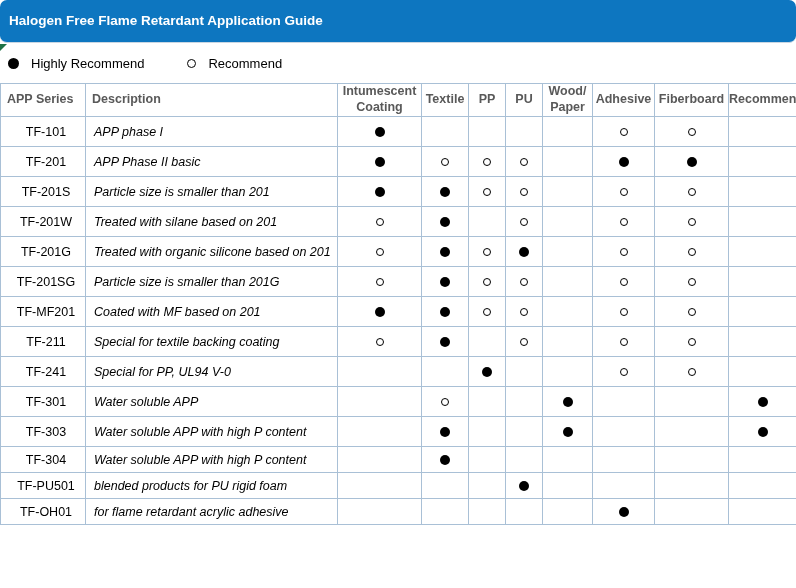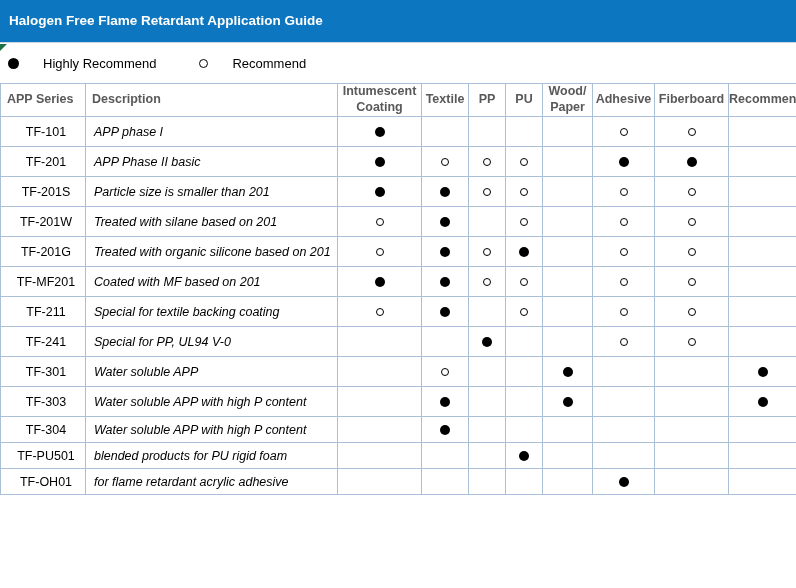--- a/index.html
+++ b/index.html
@@ -7,30 +7,31 @@
   body { font-family: "Liberation Sans", sans-serif; position: relative; }
 
   .title-bar {
     height: 43px; width: 796px;
     background: #0d76c0;
     color: #ffffff;
     display: flex; align-items: center;
     padding-left: 9px; padding-bottom: 2px;
     font-size: 13.5px; font-weight: bold;
     border-bottom: 1px solid #c9d6e2;
+    border-radius: 7px;
   }
   .corner-tri { position: absolute; left: 0; top: 44px; display: block; }
 
   .legend {
     display: flex; align-items: center;
     gap: 43px;
     padding: 10px 0 9px 8px;
     height: 40px;
   }
-  .legend-item { display: flex; align-items: center; gap: 24px; font-size: 13px; color: #000; }
+  .legend-item { display: flex; align-items: center; gap: 12px; font-size: 13px; color: #000; }
 
   .dot { display: inline-block; border-radius: 50%; vertical-align: middle; }
   .dot.filled { width: 11px; height: 11px; background: #000; }
   .dot.hollow { width: 9px; height: 9px; border: 1.5px solid #000; background: #fff; }
 
   table { border-collapse: collapse; table-layout: fixed; width: 796px; padding-left: 20px; }
   th, td { border: 1px solid #a9c0d6; overflow: hidden; }
   th {
     color: #595959; font-size: 12.5px; font-weight: bold;
     height: 33px; text-align: center; vertical-align: middle;
@@ -150,20 +151,32 @@
         <td class="mark"><span class="dot hollow"></span></td>
         <td class="mark"><span class="dot filled"></span></td>
         <td class="mark"><span class="dot hollow"></span></td>
         <td class="mark"><span class="dot filled"></span></td>
         <td class="mark"></td>
         <td class="mark"><span class="dot hollow"></span></td>
         <td class="mark"><span class="dot hollow"></span></td>
         <td class="mark"></td>
       </tr>
       <tr>
+        <td class="series">TF-201SG</td>
+        <td class="desc">Particle size is smaller than 201G</td>
+        <td class="mark"><span class="dot hollow"></span></td>
+        <td class="mark"><span class="dot filled"></span></td>
+        <td class="mark"><span class="dot hollow"></span></td>
+        <td class="mark"><span class="dot hollow"></span></td>
+        <td class="mark"></td>
+        <td class="mark"><span class="dot hollow"></span></td>
+        <td class="mark"><span class="dot hollow"></span></td>
+        <td class="mark"></td>
+      </tr>
+      <tr>
         <td class="series">TF-MF201</td>
         <td class="desc">Coated with MF based on 201</td>
         <td class="mark"><span class="dot filled"></span></td>
         <td class="mark"><span class="dot filled"></span></td>
         <td class="mark"><span class="dot hollow"></span></td>
         <td class="mark"><span class="dot hollow"></span></td>
         <td class="mark"></td>
         <td class="mark"><span class="dot hollow"></span></td>
         <td class="mark"><span class="dot hollow"></span></td>
         <td class="mark"></td>

